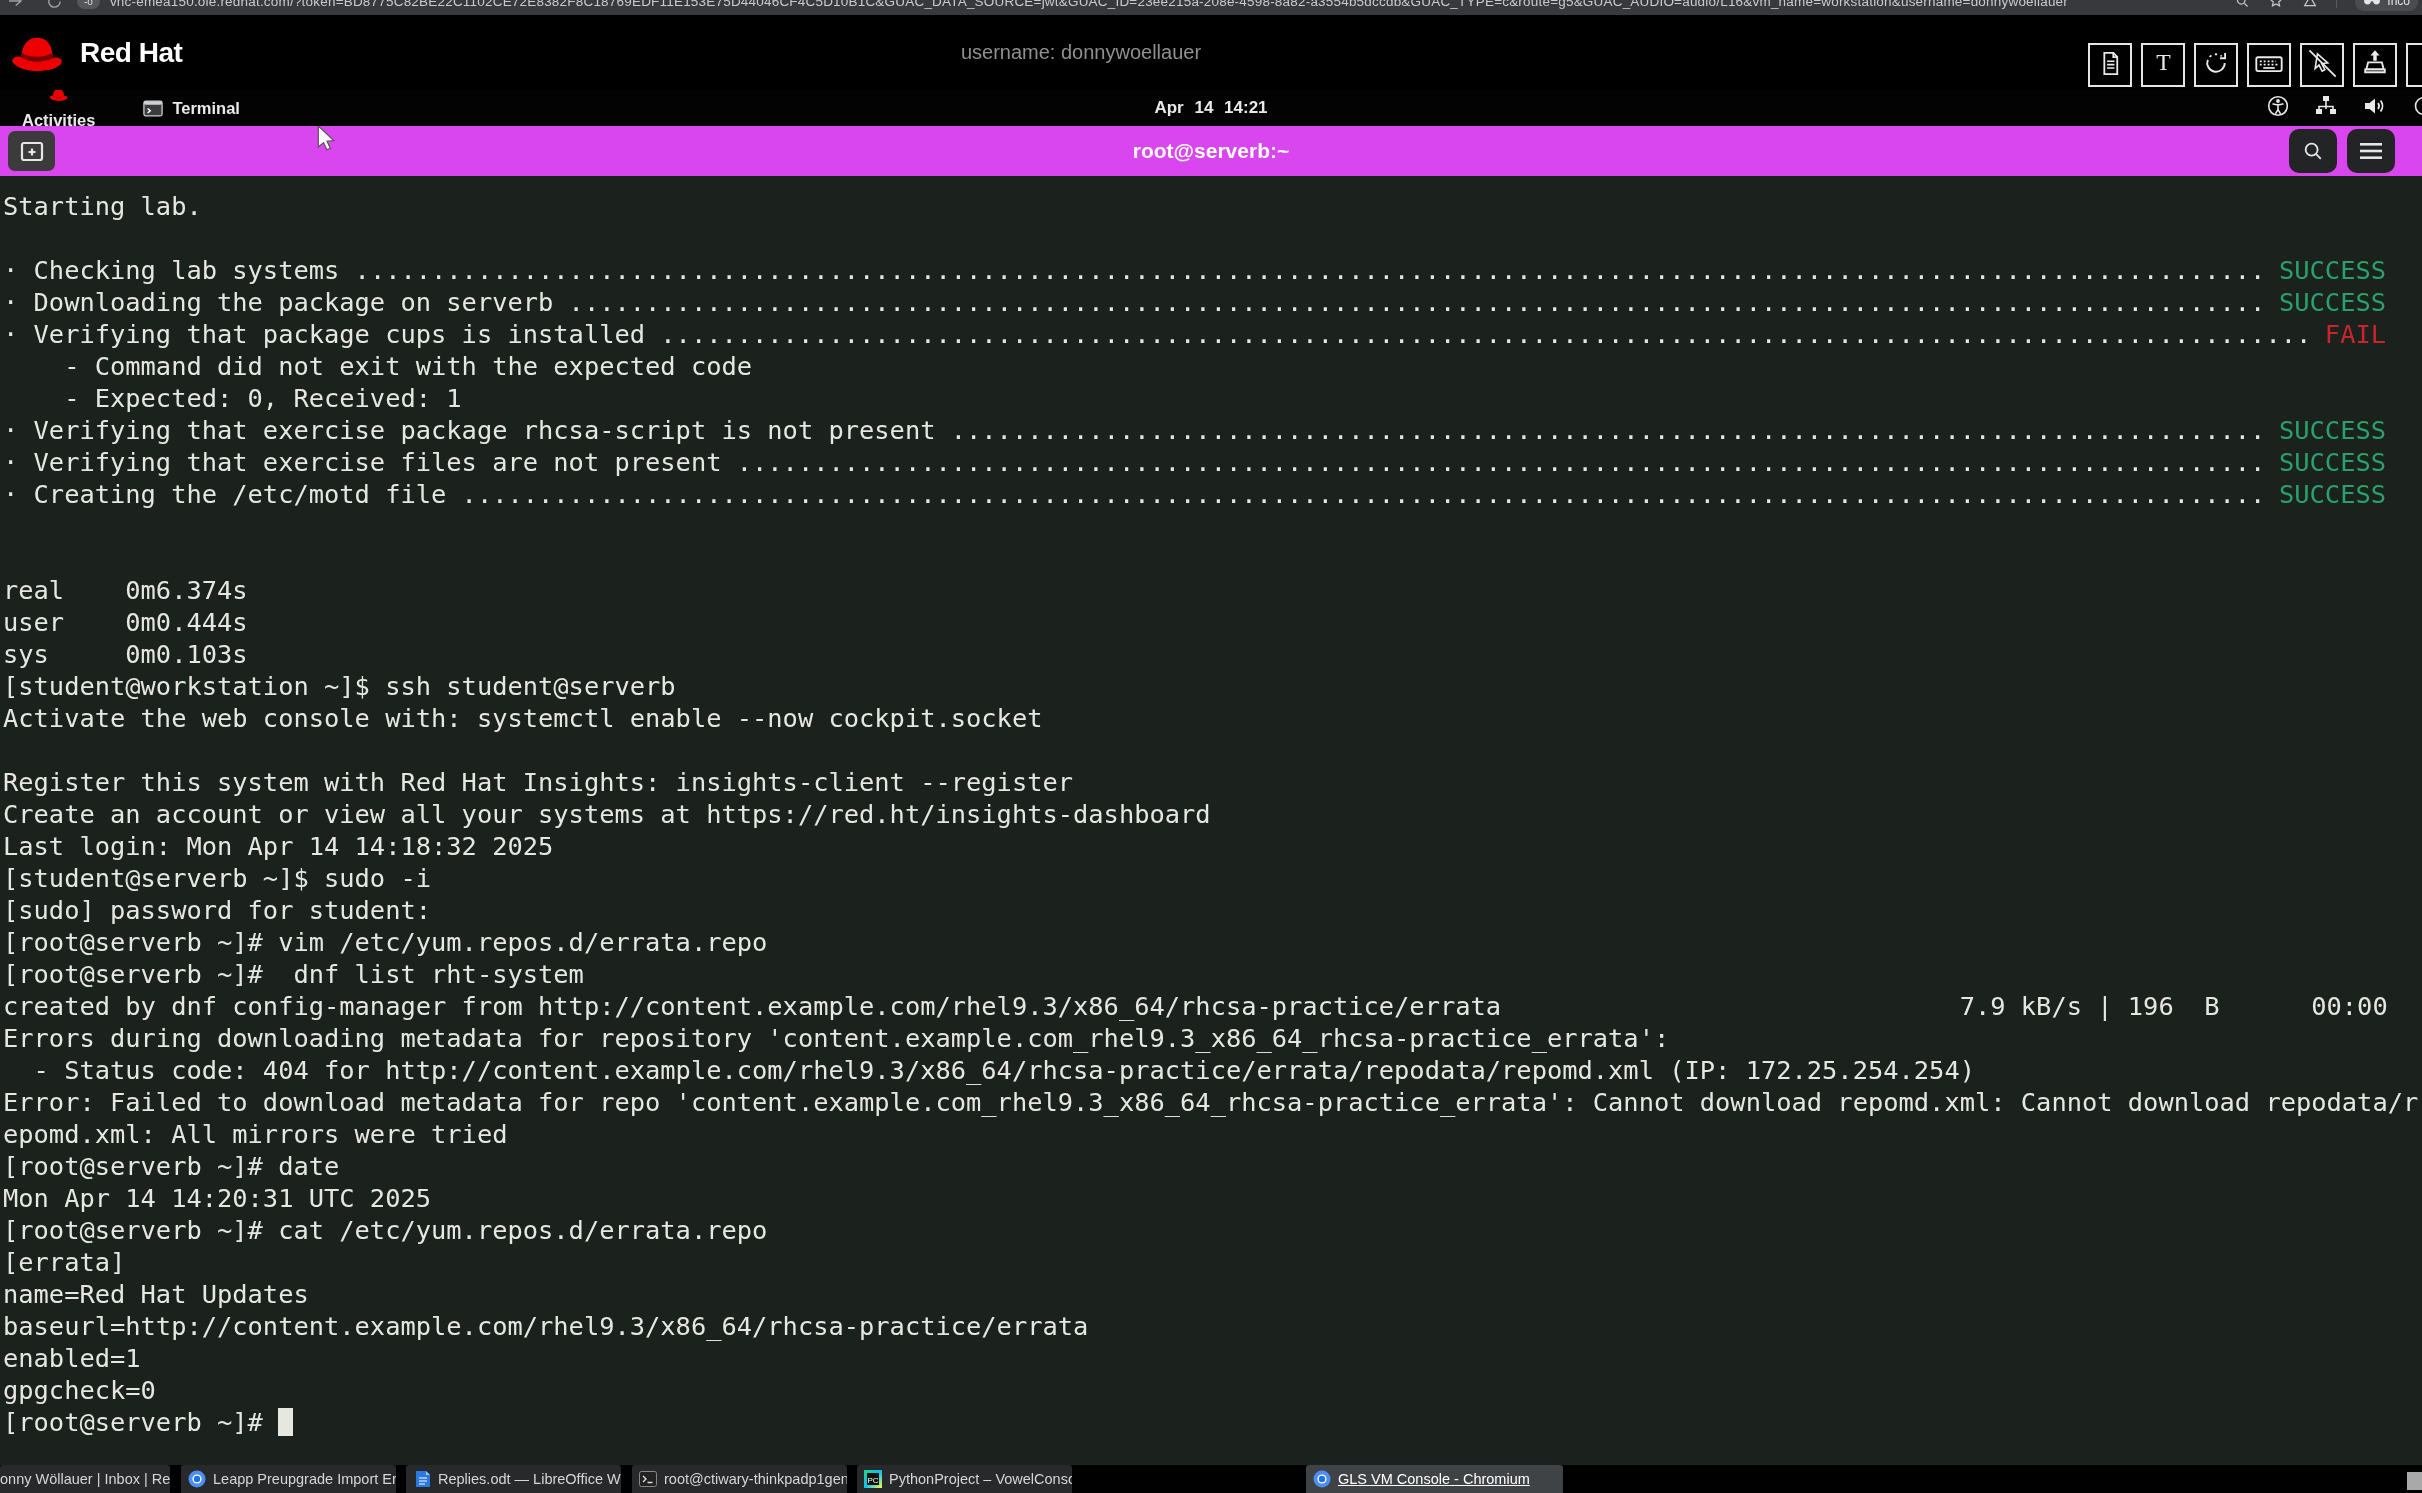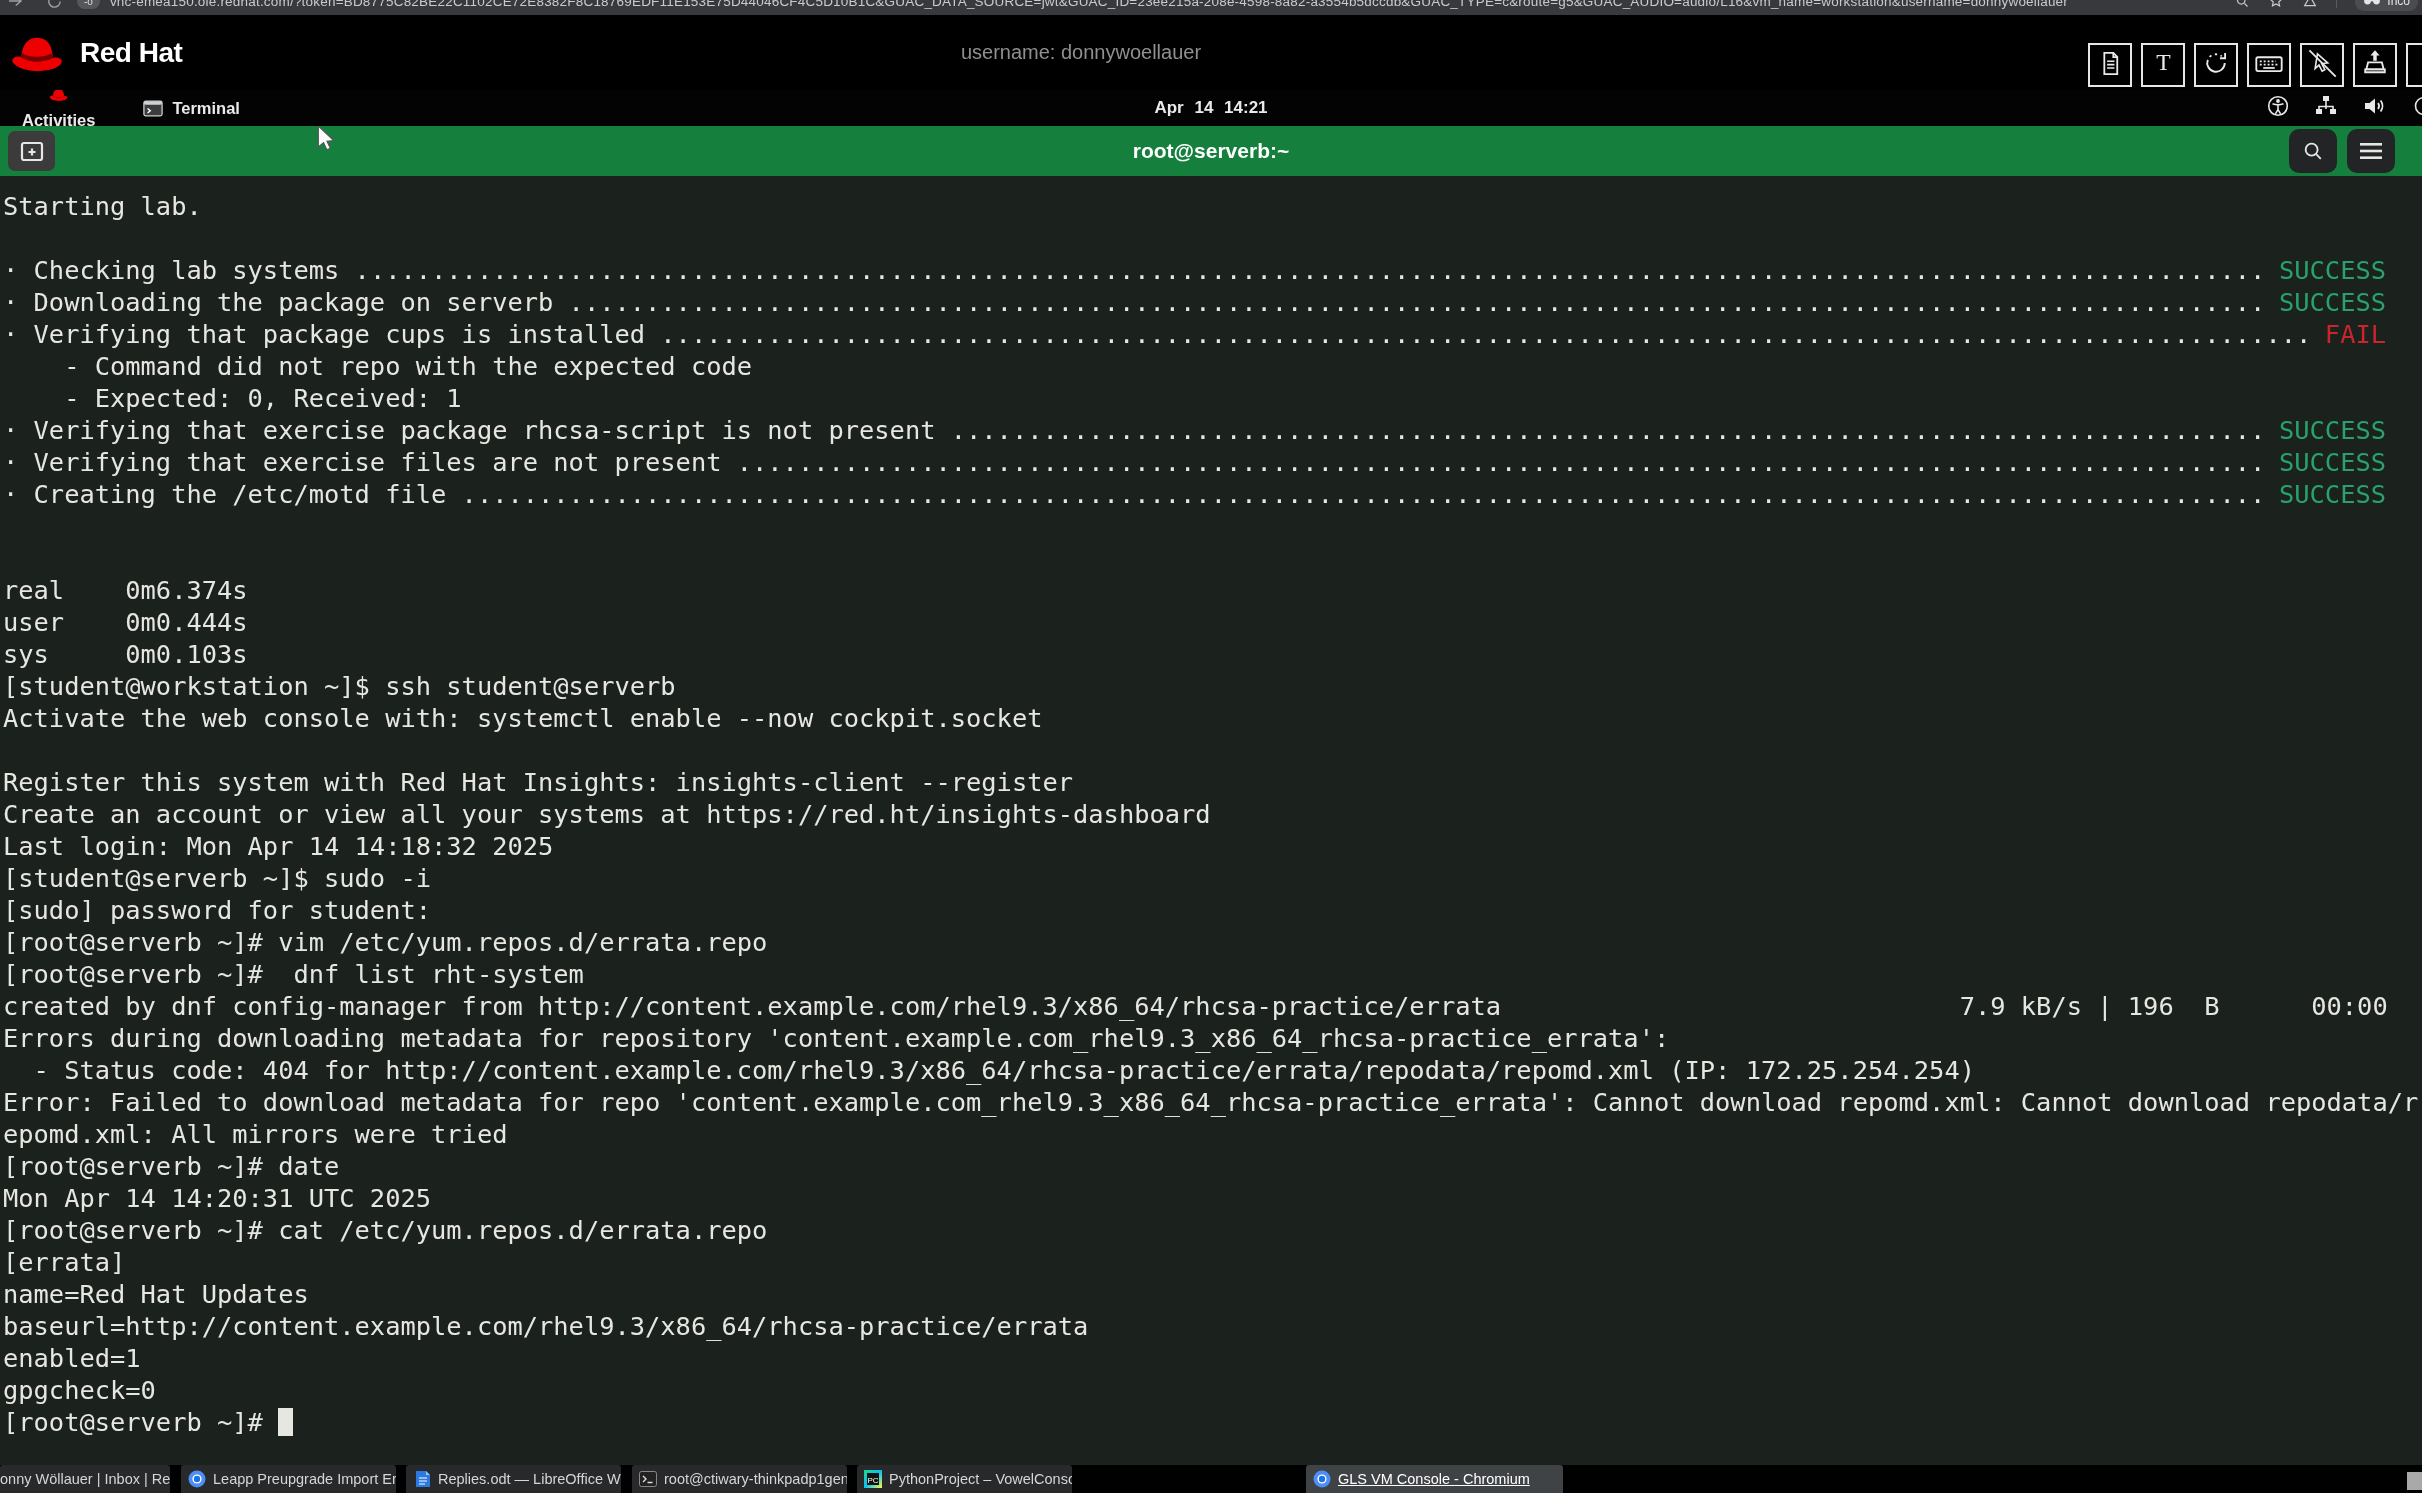--- a/index.html
+++ b/index.html
@@ -25,21 +25,21 @@
            display:flex;align-items:center;justify-content:center;cursor:pointer;}
 
   
   .gnome-bar{height:36px;background:#030303;display:flex;align-items:center;color:#eaeaea;position:relative;overflow:hidden;}
   .g-activities{display:flex;align-items:center;gap:9px;margin-left:22px;font-size:16.5px;font-weight:bold;flex-direction:column;}
   .g-app{display:flex;align-items:center;gap:9px;margin-left:48px;font-size:16.5px;font-weight:bold;}
   .g-clock{position:absolute;left:0;right:0;text-align:center;font-size:17px;font-weight:bold;word-spacing:6px;}
   .g-right{position:absolute;right:0;display:flex;align-items:center;gap:24px;height:36px;padding-right:0;}
 
   
-  .term-header{height:50px;background:#15803d;position:relative;display:flex;align-items:center;}
+  .term-header{height:50px;background:#d946ef;position:relative;display:flex;align-items:center;}
   .newtab-btn{width:47px;height:40px;margin-left:8px;background:#3b3b3b;border-radius:7px;display:flex;align-items:center;justify-content:center;cursor:pointer;}
   .term-title{position:absolute;left:0;right:0;text-align:center;color:#fff;font-size:21px;font-weight:bold;}
   .term-actions{position:absolute;right:27px;display:flex;gap:10px;}
   .ta-btn{width:48px;height:44px;background:#232425;border-radius:10px;display:flex;align-items:center;justify-content:center;cursor:pointer;}
 
   
   .terminal{height:1289px;background:#1b211c;box-sizing:border-box;padding:14px 0 0 3px;overflow:hidden;
             font-family:"DejaVu Sans Mono",monospace;font-size:25.4px;line-height:32px;color:#e7e7e2;}
   .tline{height:32px;white-space:pre;}
   .statusline{display:flex;box-sizing:border-box;width:100%;padding-right:36px;}
@@ -232,21 +232,21 @@
     </div>
   </div>
 </div>
 
 <div class="terminal">
     <div class="tline">Starting lab.</div>
     <div class="tline">&nbsp;</div>
     <div class="tline statusline"><span class="lbl">· Checking lab systems </span><span class="dots">............................................................................................................................................................................................................................</span><span class="st" style="color: rgb(42, 161, 107);"> SUCCESS</span></div>
     <div class="tline statusline"><span class="lbl">· Downloading the package on serverb </span><span class="dots">............................................................................................................................................................................................................................</span><span class="st" style="color: rgb(42, 161, 107);"> SUCCESS</span></div>
     <div class="tline statusline"><span class="lbl">· Verifying that package cups is installed </span><span class="dots">............................................................................................................................................................................................................................</span><span class="st" style="color: rgb(199, 38, 44);"> FAIL</span></div>
-    <div class="tline">    - Command did not repo with the expected code</div>
+    <div class="tline">    - Command did not exit with the expected code</div>
     <div class="tline">    - Expected: 0, Received: 1</div>
     <div class="tline statusline"><span class="lbl">· Verifying that exercise package rhcsa-script is not present </span><span class="dots">............................................................................................................................................................................................................................</span><span class="st" style="color: rgb(42, 161, 107);"> SUCCESS</span></div>
     <div class="tline statusline"><span class="lbl">· Verifying that exercise files are not present </span><span class="dots">............................................................................................................................................................................................................................</span><span class="st" style="color: rgb(42, 161, 107);"> SUCCESS</span></div>
     <div class="tline statusline"><span class="lbl">· Creating the /etc/motd file </span><span class="dots">............................................................................................................................................................................................................................</span><span class="st" style="color: rgb(42, 161, 107);"> SUCCESS</span></div>
     <div class="tline">&nbsp;</div>
     <div class="tline">&nbsp;</div>
     <div class="tline">real    0m6.374s</div>
     <div class="tline">user    0m0.444s</div>
     <div class="tline">sys     0m0.103s</div>
     <div class="tline">[student@workstation ~]$ ssh student@serverb</div>

